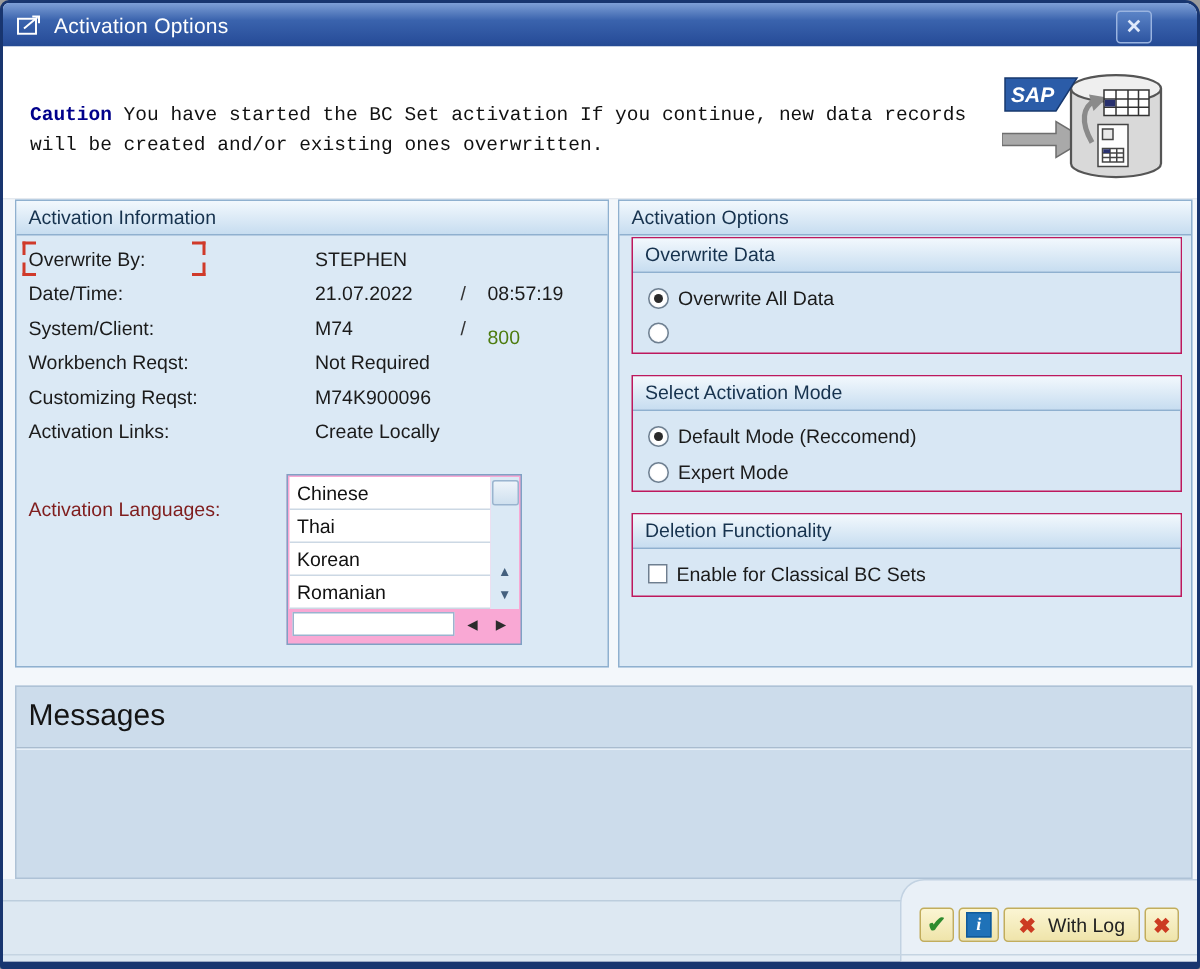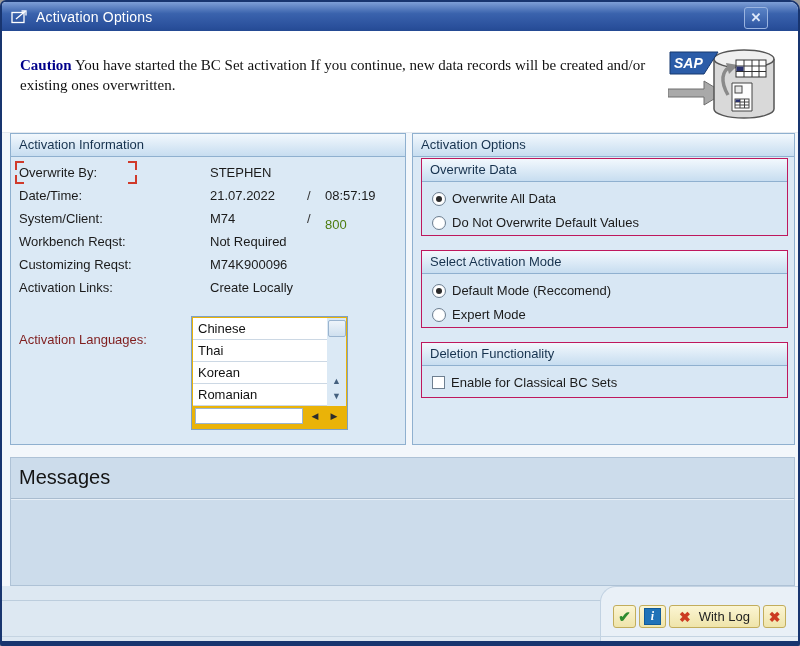--- a/index.html
+++ b/index.html
@@ -11,22 +11,22 @@
     background:linear-gradient(to bottom,#7e9fd6 0%,#3a63ad 40%,#2a509c 85%,#244a93 100%);
     display:flex;align-items:center;color:#fff;}
   .title-icon{margin:0 7px 0 9px;display:inline-flex;}
   .title-text{font-size:14px;letter-spacing:.2px;}
   .close-btn{position:absolute;right:30px;top:5px;width:22px;height:20px;
     background:linear-gradient(to bottom,#5a83c6,#2d55a1);border:1px solid #9ab4e0;border-radius:3px;
     color:#dfe9fa;font-size:13px;font-weight:bold;text-align:center;line-height:19px;cursor:pointer;}
   
   .caution-band{position:absolute;left:0;top:29px;right:0;height:101px;background:#ffffff;
     border-bottom:1px solid #e4e9ef;}
-  .caution-text{position:absolute;left:18px;top:24px;width:640px;
-    font-family:Liberation Serif, serif;font-size:15px;line-height:20px;color:#111;}
+  .caution-text{position:absolute;left:18px;top:36px;width:640px;
+    font-family:Liberation Mono, monospace;font-size:13px;line-height:20px;color:#111;}
   .caution-word{color:#00008b;font-weight:bold;}
   .sap-art{position:absolute;right:8px;top:16px;}
   
   .panel{position:absolute;background:#dbe9f5;border:1px solid #8fb0cf;box-sizing:border-box;}
   .panel-info{left:8px;top:131px;width:396px;height:312px;}
   .panel-opts{left:410px;top:131px;width:383px;height:312px;}
   .panel-hdr{height:22px;line-height:22px;padding-left:8px;font-size:13px;color:#16324e;
     background:linear-gradient(to bottom,#f2f8fd,#c7ddf0);border-bottom:1px solid #8fb0cf;}
   
   .info-rows{position:relative;padding-top:4px;}
@@ -37,21 +37,21 @@
   .dim{color:#4d7c0f;margin-top:12px;}
   .focus-frame{position:absolute;left:4px;top:0px;width:122px;height:23px;pointer-events:none;}
   .focus-frame i{position:absolute;width:7px;height:7px;border:0 solid #d03a2a;}
   .focus-frame i.tl{left:0;top:0;border-left-width:2px;border-top-width:2px;}
   .focus-frame i.tr{right:0;top:0;border-right-width:2px;border-top-width:2px;}
   .focus-frame i.bl{left:0;bottom:0;border-left-width:2px;border-bottom-width:2px;}
   .focus-frame i.br{right:0;bottom:0;border-right-width:2px;border-bottom-width:2px;}
   .lang-row{position:absolute;left:8px;top:198px;font-size:13px;color:#7f1d1d;}
   
   .listbox{position:absolute;left:180px;top:182px;width:157px;height:114px;
-    background:#eab308;border:1px solid #7fa1c4;box-sizing:border-box;}
+    background:#f9a8d4;border:1px solid #7fa1c4;box-sizing:border-box;}
   .list-area{position:absolute;left:1px;top:1px;width:134px;height:88px;background:#fff;overflow:hidden;}
   .list-item{height:21px;line-height:21px;padding-left:5px;font-size:13px;color:#111;
     border-bottom:1px solid #ccd8e4;}
   .vscroll{position:absolute;right:1px;top:1px;width:19px;height:88px;background:#dbe9f5;}
   .vthumb{position:absolute;left:1px;top:2px;width:16px;height:15px;background:linear-gradient(#eef4fa,#cfe0ef);
     border:1px solid #9ab4cf;border-radius:2px;}
   .varrow{position:absolute;left:2px;width:15px;height:13px;font-size:9px;color:#44607e;text-align:center;line-height:13px;cursor:pointer;}
   .varrow.up{bottom:18px;}
   .varrow.dn{bottom:3px;}
   .list-bottom{position:absolute;left:0;right:0;bottom:0;height:24px;}
@@ -219,21 +219,20 @@
     <div class="panel-hdr">Activation Options</div>
 
     <div class="group g1">
       <div class="panel-hdr">Overwrite Data</div>
       <div class="opt-row">
         <span class="radio selected"></span>
         <span>Overwrite All Data</span>
       </div>
       <div class="opt-row">
         <span class="radio"></span>
-        <span>Do Not Overwrite Default Values</span>
       </div>
     </div>
 
     <div class="group g2">
       <div class="panel-hdr">Select Activation Mode</div>
       <div class="opt-row">
         <span class="radio selected"></span>
         <span>Default Mode (Reccomend)</span>
       </div>
       <div class="opt-row">

